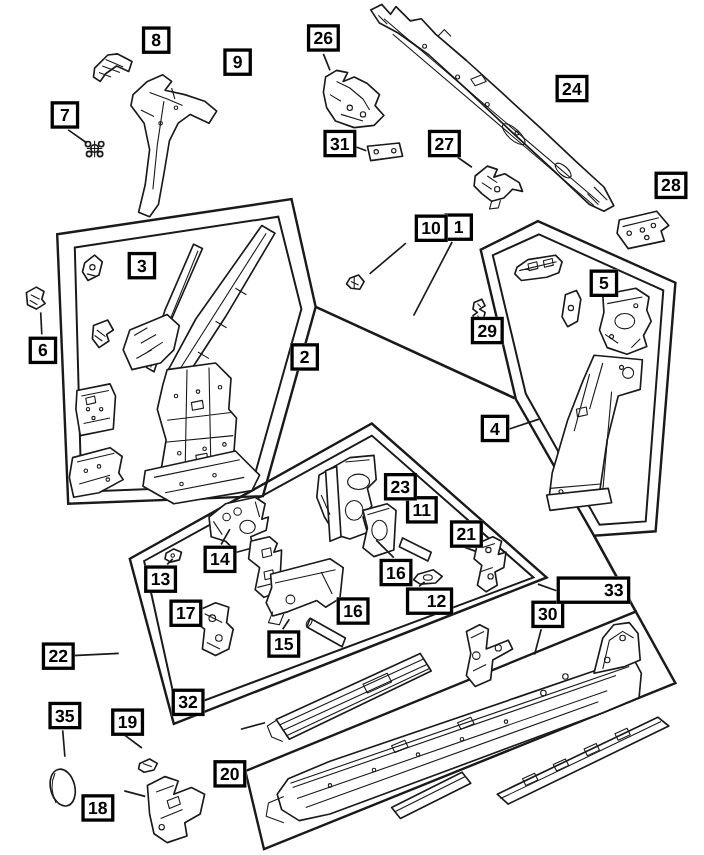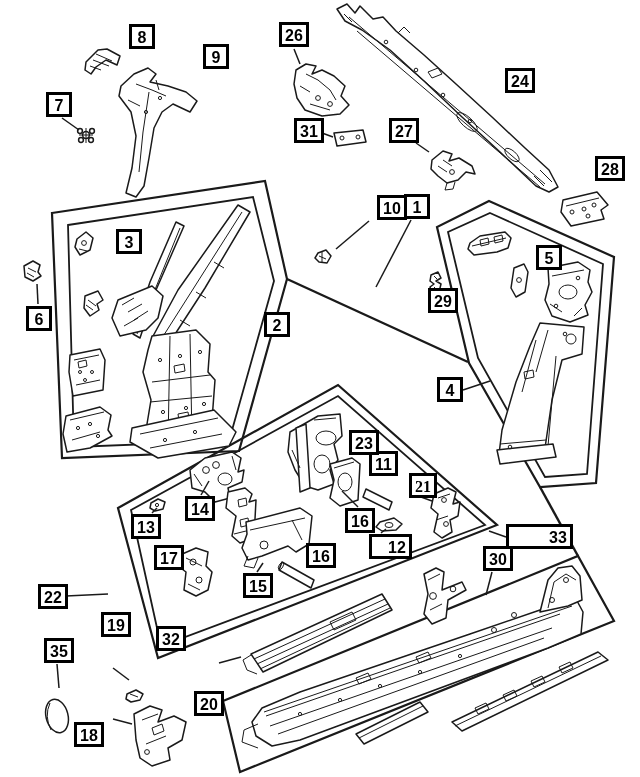--- a/index.html
+++ b/index.html
@@ -328,23 +328,23 @@
       <div class="callout" style="left: 377px; top: 195px;">10</div>
       <div class="callout" style="left: 369px; top: 451px;">11</div>
       <div class="callout" style="left: 369px; top: 534px; padding-left: 16px;">12</div>
       <div class="callout" style="left: 131px; top: 514px;">13</div>
       <div class="callout" style="left: 185px; top: 496px;">14</div>
       <div class="callout" style="left: 243px; top: 573px;">15</div>
       <div class="callout" style="left: 306px; top: 543px;">16</div>
       <div class="callout" style="left: 345px; top: 508px;">16</div>
       <div class="callout" style="left: 154px; top: 545px;">17</div>
       <div class="callout" style="left: 74px; top: 706px; margin-top: 16px;">18</div>
-      <div class="callout" style="left: 101px; top: 612px;">19</div>
+      <div class="callout" style="left: 101px; top: 644px;">19</div>
       <div class="callout" style="left: 194px; top: 652px; margin-top: 39px;">20</div>
-      <div class="callout" style="left: 409px; top: 473px; font-family: Liberation Serif, serif;">21</div>
+      <div class="callout" style="left: 409px; top: 473px;">21</div>
       <div class="callout" style="left: 38px; top: 584px;">22</div>
       <div class="callout" style="left: 349px; top: 430px;">23</div>
       <div class="callout" style="left: 505px; top: 68px;">24</div>
       <div class="callout" style="left: 279px; top: 22px;">26</div>
       <div class="callout" style="left: 389px; top: 118px;">27</div>
       <div class="callout" style="left: 595px; top: 156px;">28</div>
       <div class="callout" style="left: 428px; top: 288px;">29</div>
       <div class="callout" style="left: 483px; top: 546px;">30</div>
       <div class="callout" style="left: 294px; top: 118px;">31</div>
       <div class="callout" style="left: 156px; top: 626px;">32</div>

